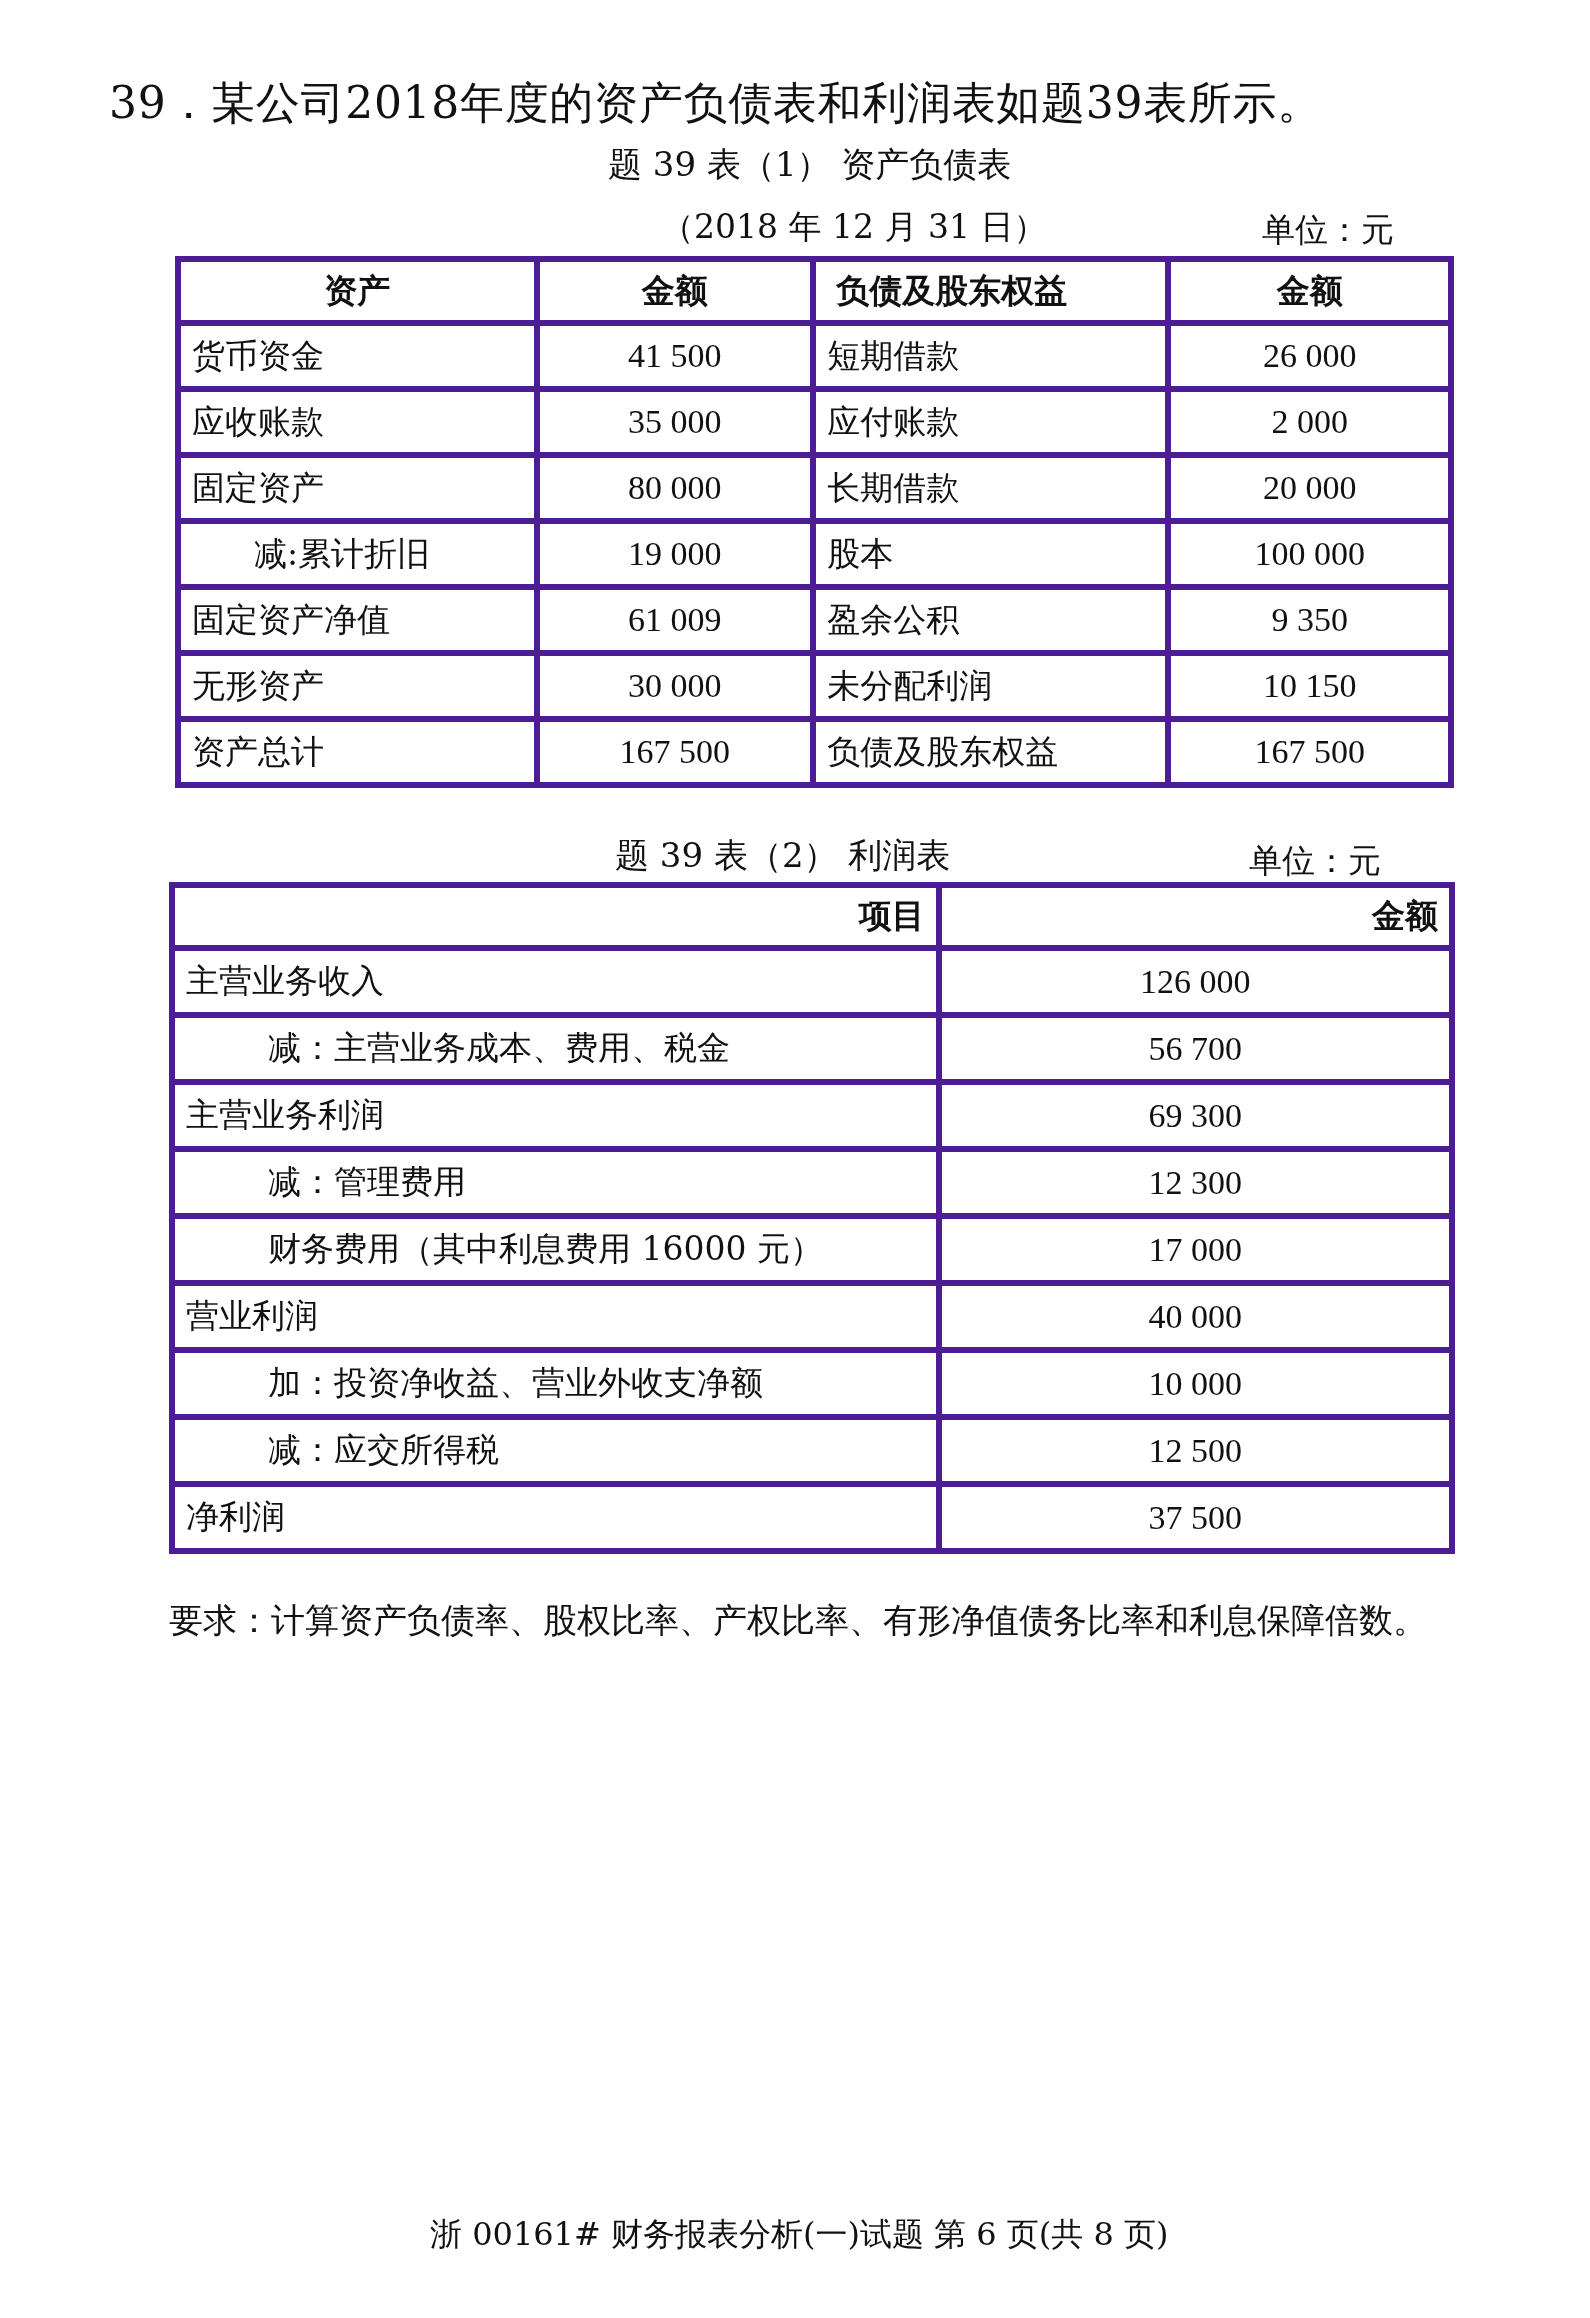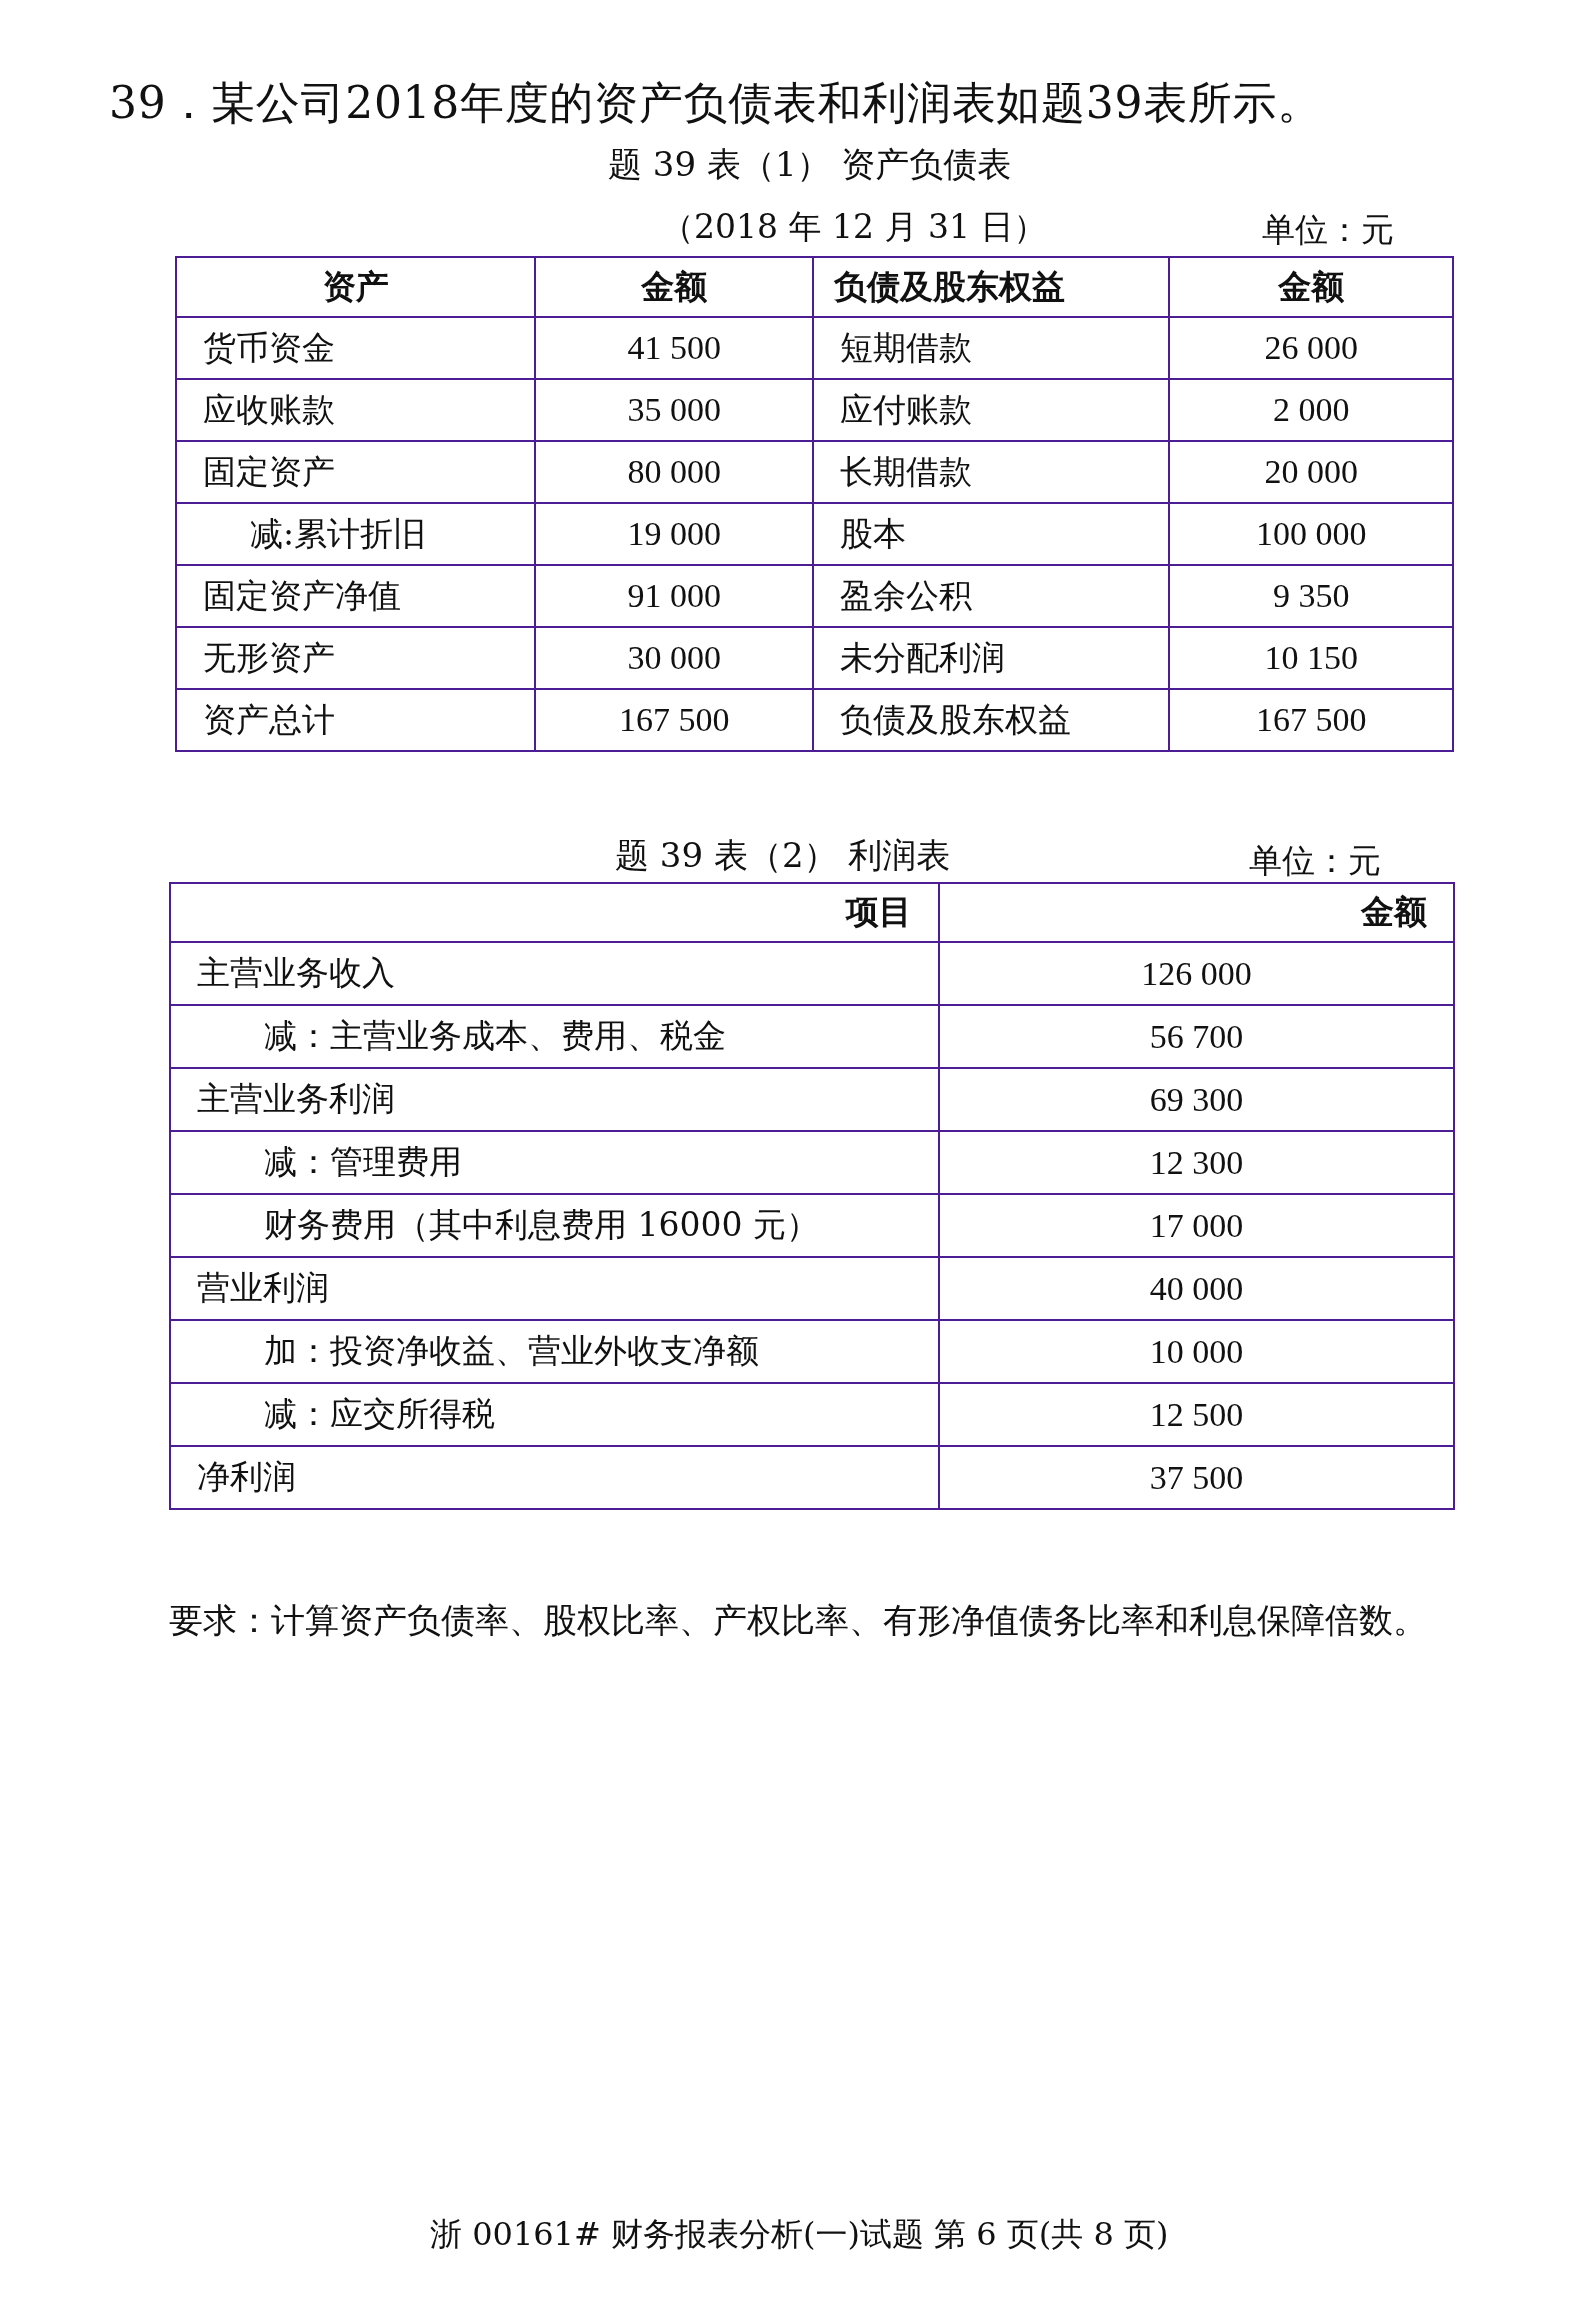--- a/index.html
+++ b/index.html
@@ -5,21 +5,21 @@
   html, body { margin: 0; padding: 0; background: #ffffff; }
   body {
     width: 1591px; height: 2319px; position: relative; overflow: hidden;
     font-family: "DejaVu Serif", "Liberation Serif", serif; color: #111;
   }
   .question { position: absolute; left: 109px; top: 74px; font-size: 44px; letter-spacing: 0.7px; }
   .t1-title { position: absolute; left: 608px; top: 142px; font-size: 34px; }
   .t1-date { position: absolute; left: 661px; top: 205px; font-size: 33px; }
   .t1-unit { position: absolute; left: 1262px; top: 208px; font-size: 33px; }
   table { position: absolute; border-collapse: collapse; font-size: 33px; }
-  td, th { border: 2px solid #4c1d95; padding: 0 26px; height: 60px; font-weight: normal; }
+  td, th { border: 6px solid #4c1d95; padding: 0 11px; height: 60px; font-weight: normal; }
   .t1 { left: 175px; top: 256px; width: 1279px; }
   .t1 col.c1 { width: 360px; } .t1 col.c2 { width: 278px; }
   .t1 col.c3 { width: 357px; } .t1 col.c4 { width: 284px; }
   .t1 th { height: 58px; font-weight: bold; text-align: center; }
   .t1 th.left { text-align: left; padding-left: 20px; }
   .num { text-align: center; font-family: "Liberation Serif", serif; font-size: 34px; margin-top: 28px; }
   .indent { padding-left: 73px; margin-top: 28px; }
   .t2-title { position: absolute; left: 615px; top: 833px; font-size: 34px; }
   .t2-unit { position: absolute; left: 1249px; top: 839px; font-size: 33px; }
   .t2 { left: 169px; top: 882px; width: 1286px; }
@@ -72,21 +72,21 @@
     <td class="num">20 000</td>
   </tr>
   <tr>
     <td class="indent">减:累计折旧</td>
     <td class="num">19 000</td>
     <td>股本</td>
     <td class="num">100 000</td>
   </tr>
   <tr>
     <td>固定资产净值</td>
-    <td class="num">91 000</td>
+    <td class="num">61 009</td>
     <td>盈余公积</td>
     <td class="num">9 350</td>
   </tr>
   <tr>
     <td>无形资产</td>
     <td class="num">30 000</td>
     <td>未分配利润</td>
     <td class="num">10 150</td>
   </tr>
   <tr>

